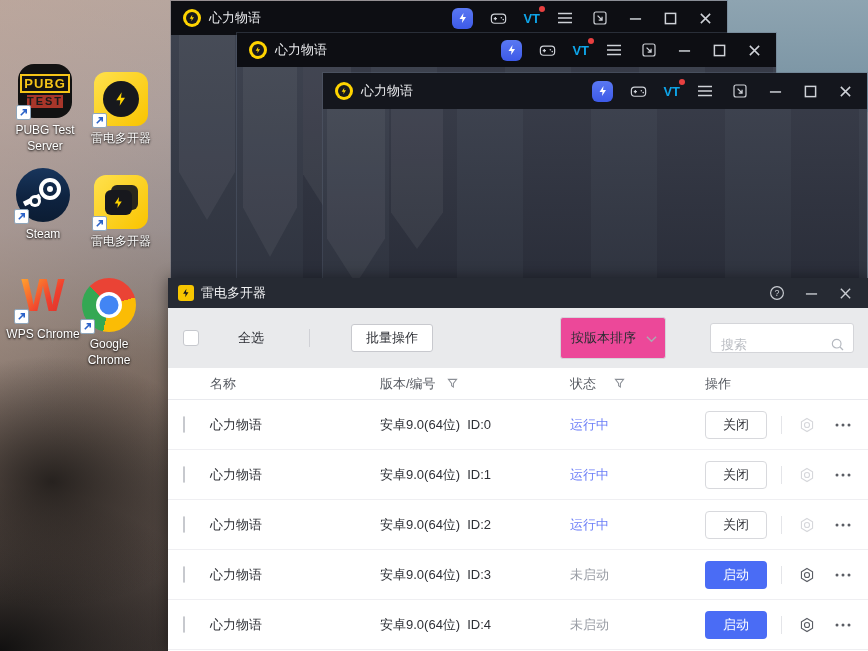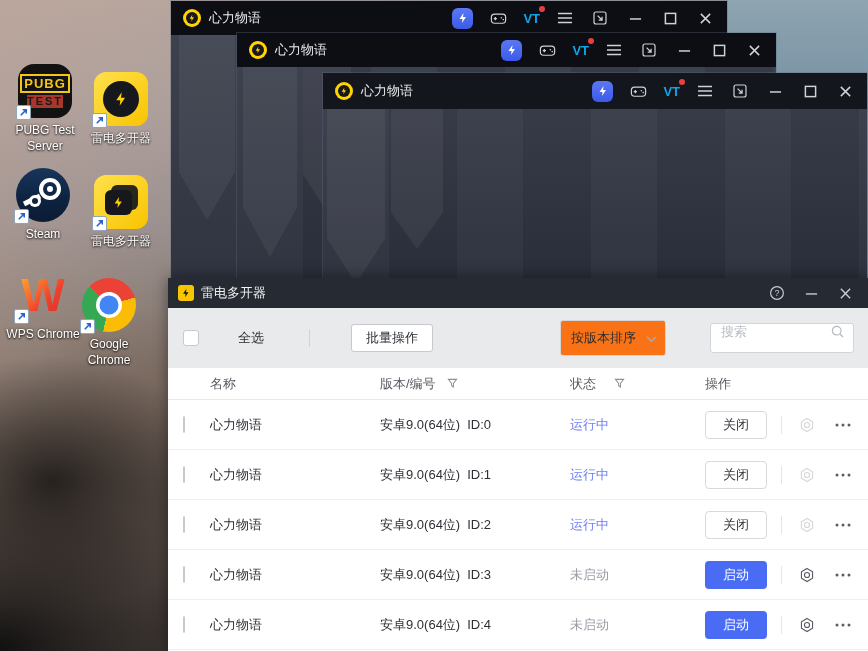--- a/index.html
+++ b/index.html
@@ -98,26 +98,26 @@
     justify-content:center; cursor:pointer; }
   .mtoolbar { height:60px; background:#e9eaec; display:flex; align-items:center;
     padding:0 14px 0 15px; flex:0 0 auto;gap:32px; }
   .cb { width:16px; height:16px; background:#fff; border:1px solid #c7c9ce;
     border-radius:3px; flex:0 0 auto; cursor:pointer; }
   .selall { font-size:13px; color:#2b2d33; margin-left:7px; }
   .vdiv { width:1px; height:18px; background:#d0d1d6; margin-left:13px; }
   .bulkbtn { margin-left:9px; height:28px; padding:0 14px; background:#fff;
     border:1px solid #c8c9ce; border-radius:3px; font-size:13px; color:#2b2d33; cursor:pointer; }
   .spacer { flex:1; }
-  .sortsel { width:106px; height:36px; background:#f97316; border:1px solid #d4d5d9;
+  .sortsel { width:106px; height:42px; background:#ec4899; border:1px solid #d4d5d9;
     border-radius:3px; display:flex; align-items:center; padding:0 8px 0 10px;
     font-size:13px; color:#2b2d33; cursor:pointer; }
   .sortsel .chev { margin-left:auto; }
   .searchbox { width:144px; height:30px; background:#fff; border:1px solid #d4d5d9;
-    border-radius:3px; margin-left:12px; display:flex; align-items:flex-start; padding:0 8px 0 10px; }
+    border-radius:3px; margin-left:12px; display:flex; align-items:flex-end; padding:0 8px 0 10px; }
   .searchbox input { border:none; outline:none; width:100%; font-size:13px; color:#2b2d33;
     font-family:inherit; background:transparent; }
   .searchbox input::placeholder { color:#b9bcc2; }
 
   .mheader { height:32px; display:flex; align-items:center; padding-left:15px;
     border-bottom:1px solid #e9eaee; font-size:13px; color:#565a61; flex:0 0 auto; background:#fff; }
   .c-cb { width:27px; flex:0 0 auto; }
   .c-name { width:170px; flex:0 0 auto; }
   .c-ver { width:190px; flex:0 0 auto; display:flex; align-items:center; gap:7px; }
   .c-status { width:135px; flex:0 0 auto; display:flex; align-items:center; gap:14px; }

